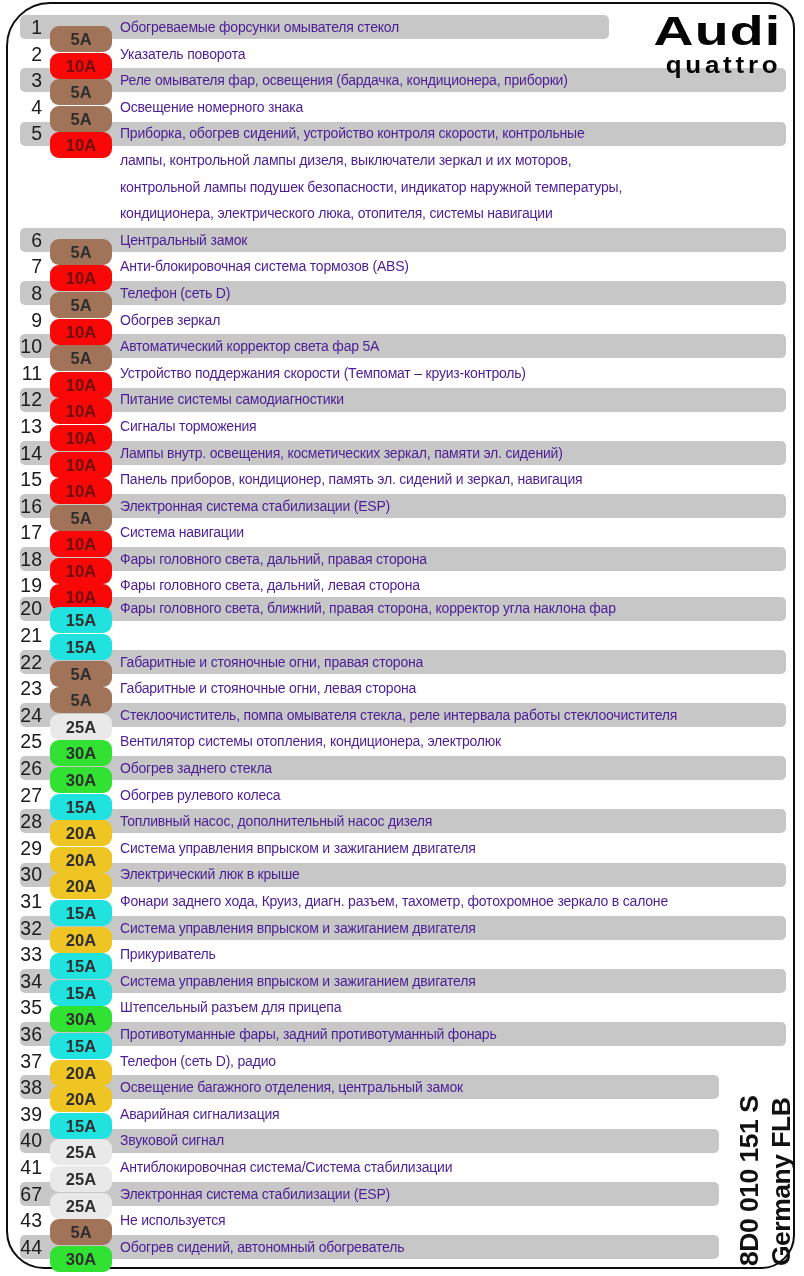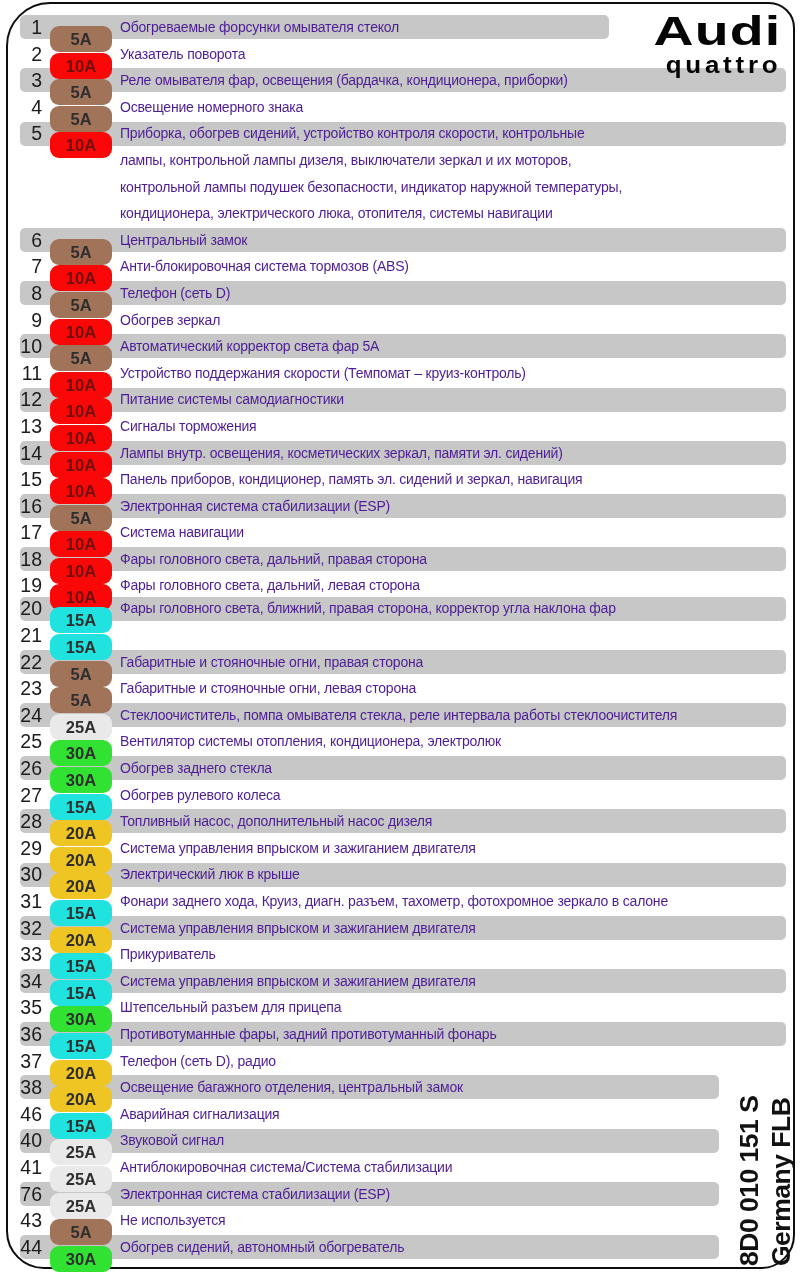--- a/index.html
+++ b/index.html
@@ -293,39 +293,39 @@
     <div class="desc">Телефон (сеть D), радио</div>
   </div>
       <div class="row shaded" style="height: 26.6px;">
     <div class="stripe s-short"></div>
     <div class="num">38</div>
     <div class="chip c-yellow">20A</div>
     <div class="desc">Освещение багажного отделения, центральный замок</div>
   </div>
       <div class="row" style="height: 26.6px;">
 
-    <div class="num">46</div>
+    <div class="num">39</div>
     <div class="chip c-cyan">15A</div>
     <div class="desc">Аварийная сигнализация</div>
   </div>
       <div class="row shaded" style="height: 26.6px;">
     <div class="stripe s-short"></div>
     <div class="num">40</div>
     <div class="chip c-natural">25A</div>
     <div class="desc">Звуковой сигнал</div>
   </div>
       <div class="row" style="height: 26.6px;">
 
     <div class="num">41</div>
     <div class="chip c-natural">25A</div>
     <div class="desc">Антиблокировочная система/Система стабилизации</div>
   </div>
       <div class="row shaded" style="height: 26.6px;">
     <div class="stripe s-short"></div>
-    <div class="num">76</div>
+    <div class="num">67</div>
     <div class="chip c-natural">25A</div>
     <div class="desc">Электронная система стабилизации (ESP)</div>
   </div>
       <div class="row" style="height: 26.6px;">
 
     <div class="num">43</div>
     <div class="chip c-brown">5A</div>
     <div class="desc">Не используется</div>
   </div>
       <div class="row shaded" style="height: 26.6px;">

